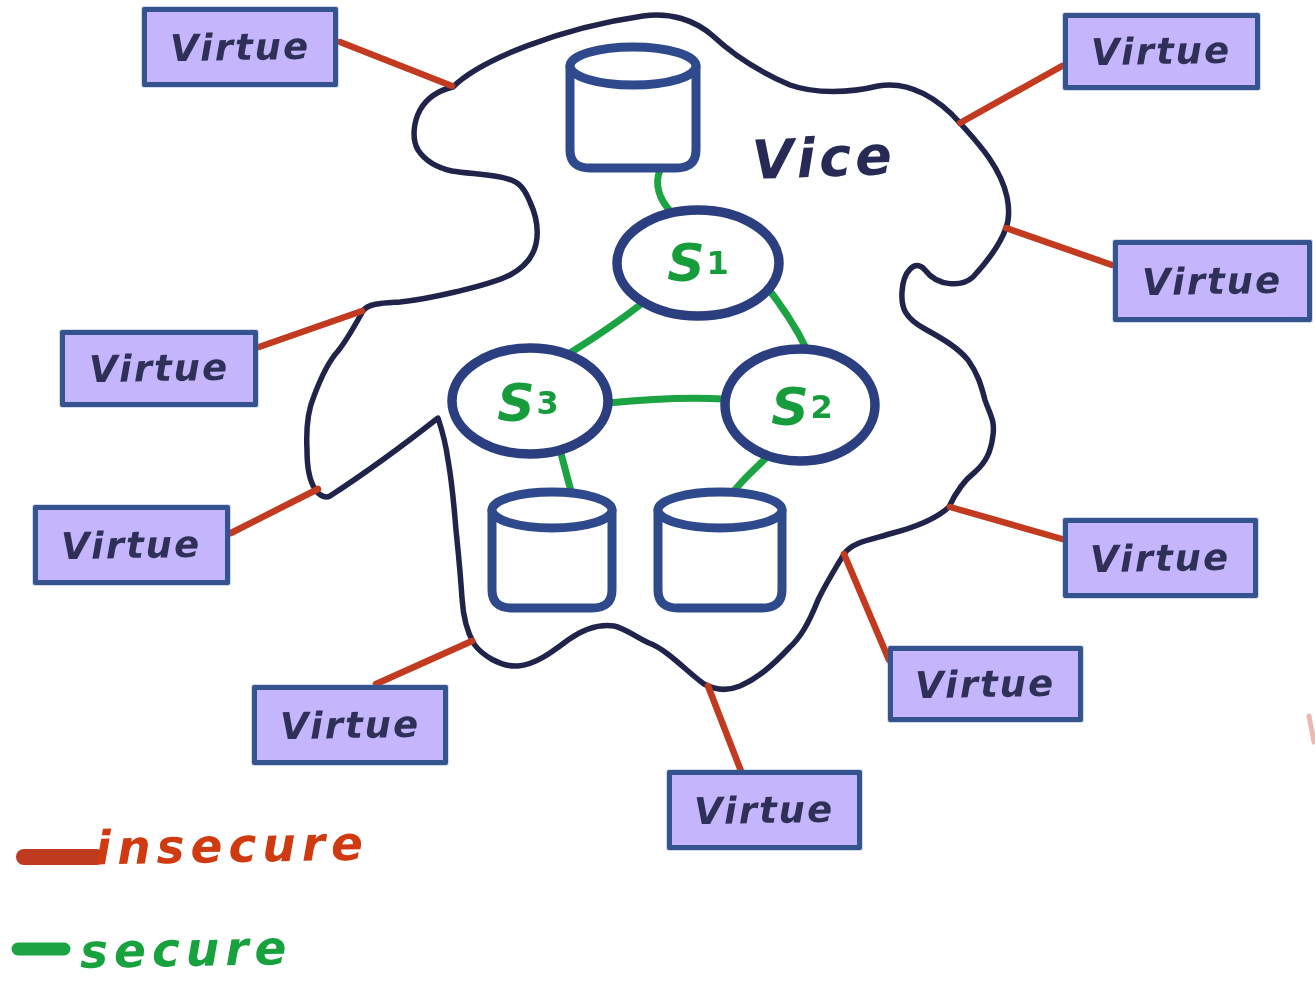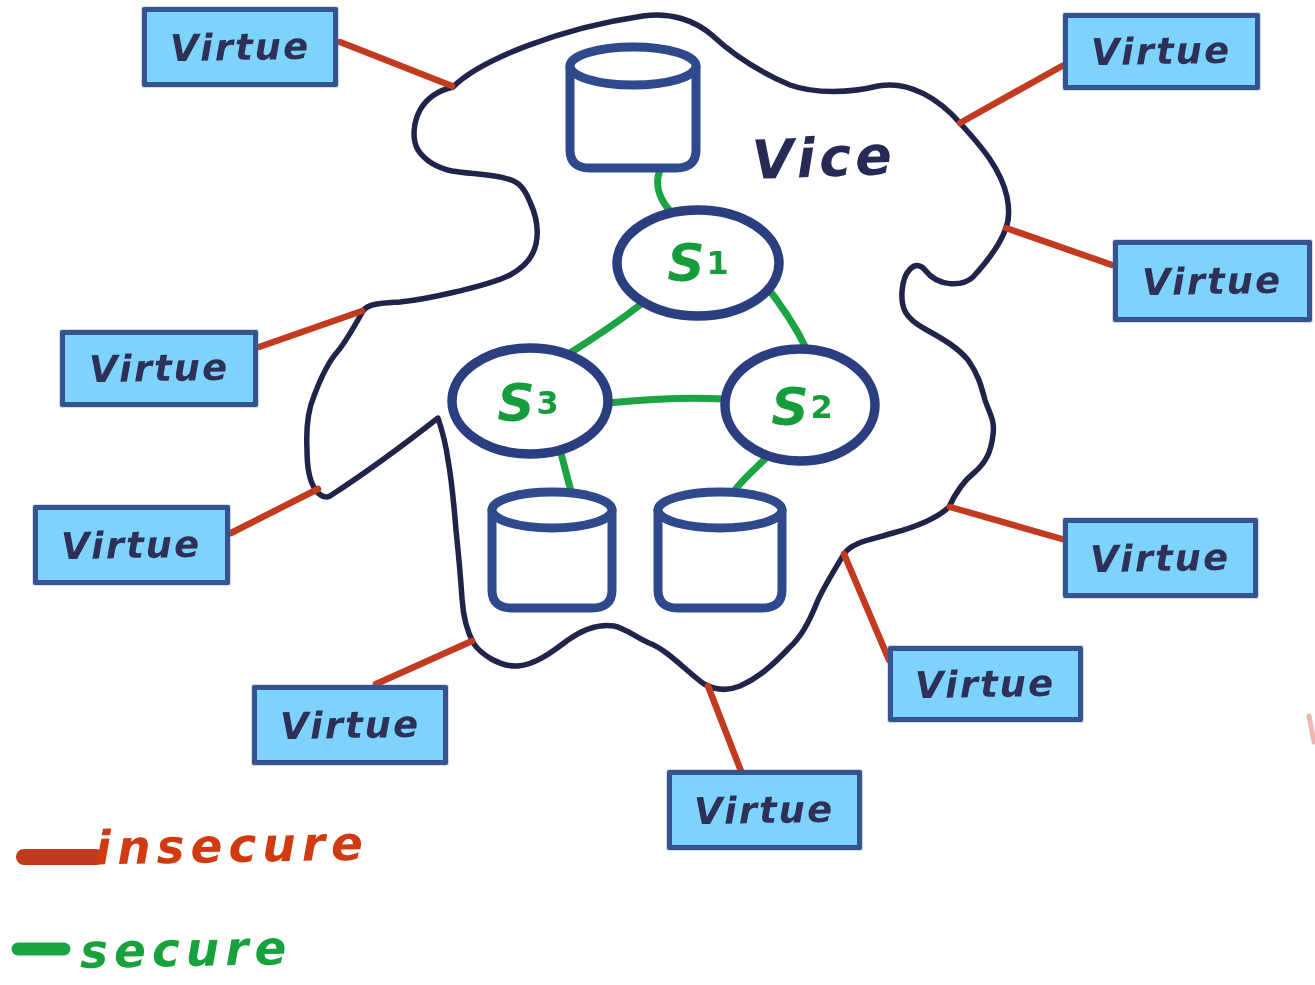--- a/index.html
+++ b/index.html
@@ -6,21 +6,21 @@
   body{
     width:1315px;height:985px;position:relative;overflow:hidden;
     background:#ffffff;
     font-family:"DejaVu Sans", sans-serif;
   }
   #stage{position:absolute;left:0;top:0;width:1315px;height:985px;}
   svg.draw{position:absolute;left:0;top:0;}
 
   .virtue-box{
     position:absolute;box-sizing:border-box;
-    border:5px solid #35538f;border-radius:2px;background:#7dd3fc;
+    border:5px solid #35538f;border-radius:2px;background:#c4b5fd;
     box-shadow:0 0 0 1px rgba(80,110,170,.25);
     display:flex;align-items:center;justify-content:center;
   }
   .virtue-box span{
     font-weight:bold;font-style:italic;font-size:37px;letter-spacing:2px;
     color:#2e3057;transform:rotate(-1deg);
   }
 
   .vice-label{
     position:absolute;left:752px;top:126px;width:170px;height:74px;

